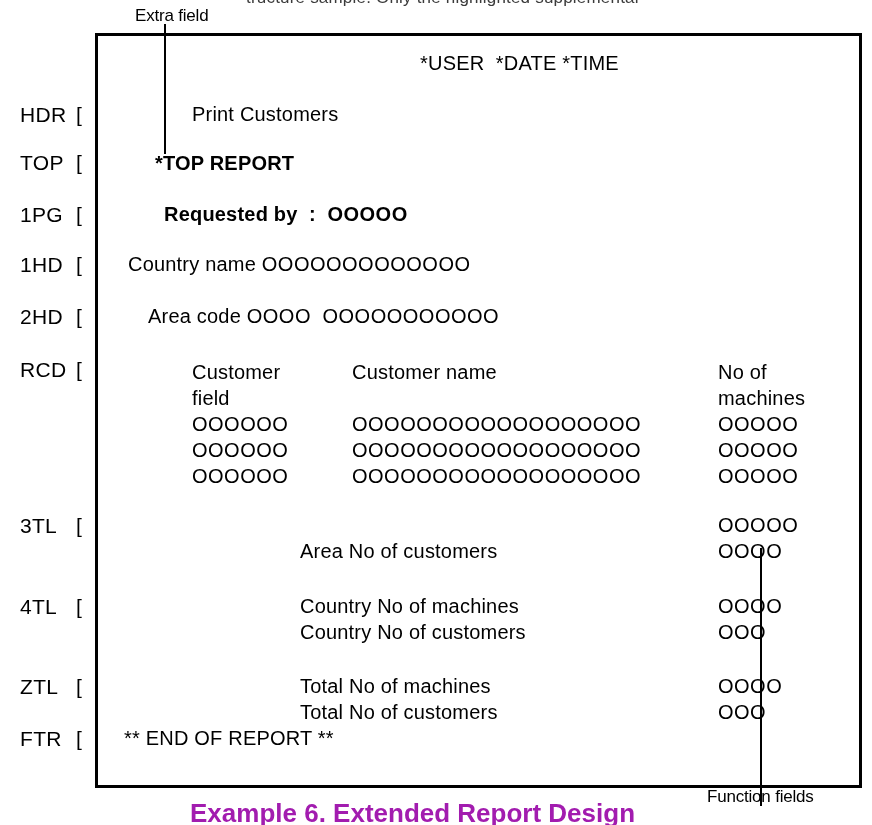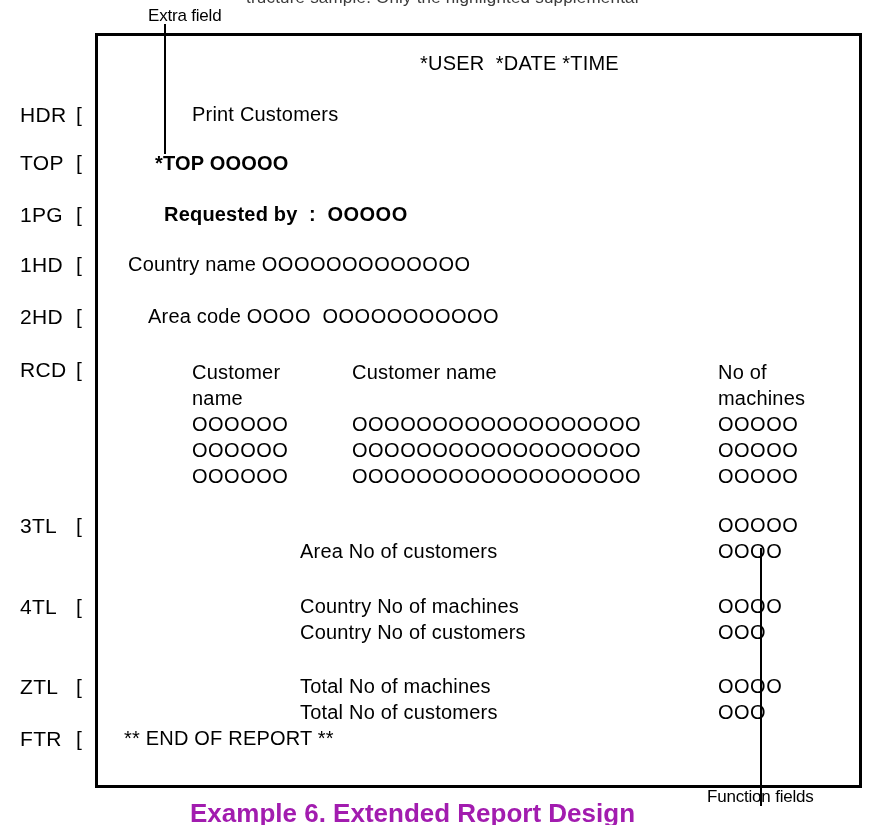--- a/index.html
+++ b/index.html
@@ -29,21 +29,21 @@
     letter-spacing: .2px;
   }
 
   
   .annot {
     font-size: 17px;
     font-weight: 400;
     color: #000;
     letter-spacing: -0.2px;
   }
-  .annot-extra { left: 135px; top: 6px; margin-left: 13px; }
+  .annot-extra { left: 135px; top: 6px; }
   .annot-func  { left: 707px; top: 787px; }
 
   
   .frame {
     left: 95px;
     top: 33px;
     width: 767px;
     height: 755px;
     border: 3px solid #000;
     box-sizing: border-box;
@@ -114,30 +114,30 @@
   <div class="abs seccode" style="top:675px">ZTL</div>
   <div class="abs bracket" style="top:675px">[</div>
 
   <div class="abs seccode" style="top:727px">FTR</div>
   <div class="abs bracket" style="top:727px">[</div>
 
   <div class="abs body-txt rt" style="left:420px; top:52px; width:425px;">*USER  *DATE *TIME</div>
 
   <div class="abs body-txt" style="left:192px; top:103px">Print Customers</div>
 
-  <div class="abs body-txt body-bold" style="left:155px; top:152px">*TOP OOOOO</div>
+  <div class="abs body-txt body-bold" style="left:155px; top:152px">*TOP REPORT</div>
 
   <div class="abs body-txt body-bold" style="left:164px; top:203px"><span>Requested by  :  </span><span class="ooo">OOOOO</span></div>
 
   <div class="abs body-txt" style="left:128px; top:253px"><span>Country name </span><span class="ooo">OOOOOOOOOOOOO</span></div>
 
   <div class="abs body-txt" style="left:148px; top:305px"><span>Area code </span><span class="ooo">OOOO</span><span>  </span><span class="ooo">OOOOOOOOOOO</span></div>
 
   <div class="abs body-txt" style="left:192px; top:361px">Customer</div>
-  <div class="abs body-txt" style="left:192px; top:387px">name</div>
+  <div class="abs body-txt" style="left:192px; top:387px">field</div>
 
   <div class="abs body-txt" style="left:352px; top:361px">Customer name</div>
 
   <div class="abs body-txt" style="left:718px; top:361px">No of</div>
   <div class="abs body-txt" style="left:718px; top:387px">machines</div>
 
   <div class="abs body-txt ooo" style="left:192px; top:413px">OOOOOO</div>
   <div class="abs body-txt ooo" style="left:352px; top:413px">OOOOOOOOOOOOOOOOOO</div>
   <div class="abs body-txt ooo" style="left:718px; top:413px">OOOOO</div>
 

